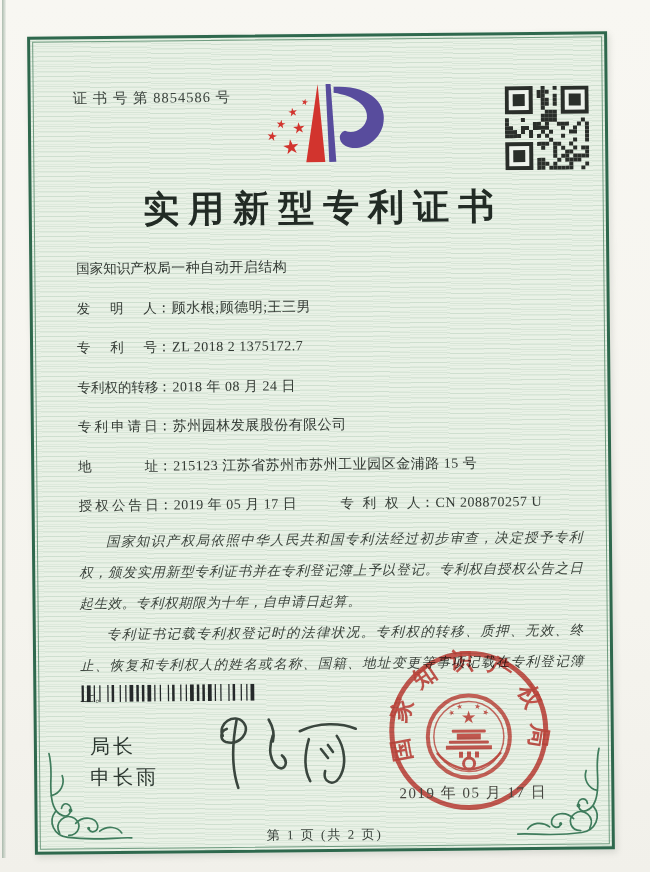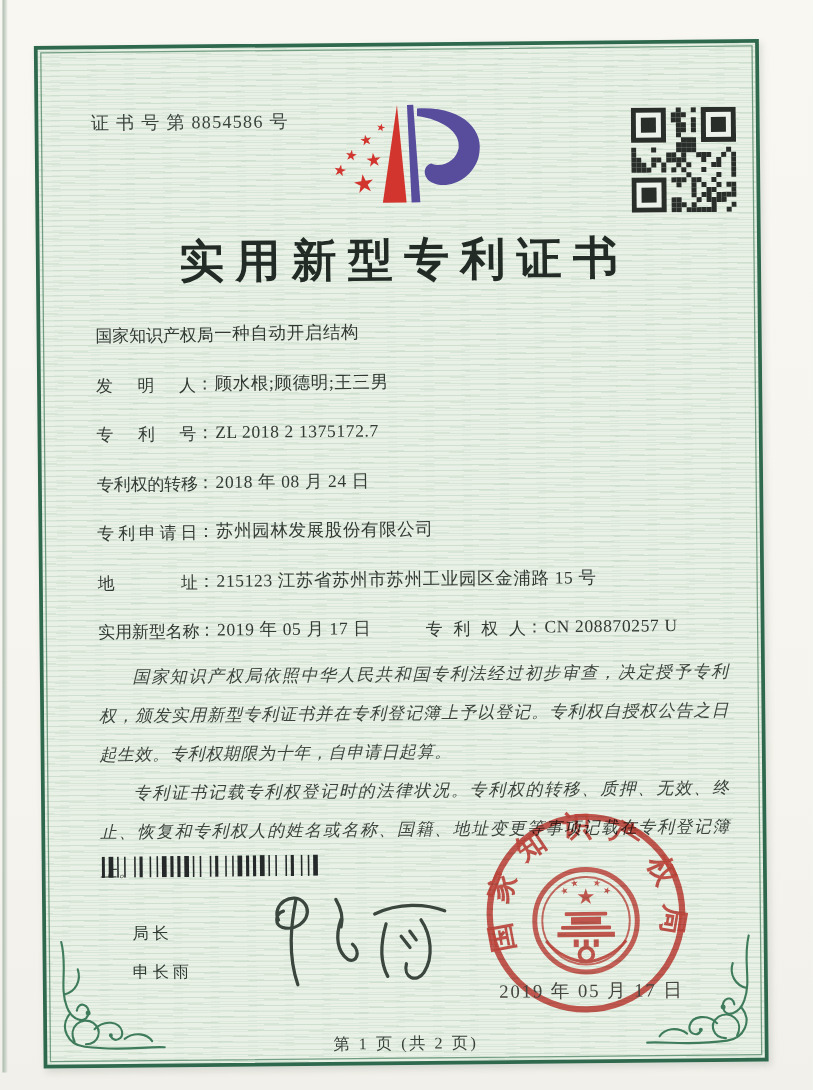--- a/index.html
+++ b/index.html
@@ -25,21 +25,21 @@
   .frow{height:39.5px;line-height:20px;white-space:nowrap;}
   .flabel{display:inline-block;width:80px;font-size:13.5px;
     text-align:justify;text-align-last:justify;-moz-text-align-last:justify;vertical-align:top;}
   .fcolon{display:inline-block;width:15px;vertical-align:top;}
   .fvalue{letter-spacing:.5px;}
   .gval1{display:inline-block;width:167px;}
   .paras{left:44px;top:487px;width:504px;font-size:13.5px;line-height:31px;color:#3c443d;
     text-align:justify;font-style:italic;letter-spacing:.6px;}
   .paras p{margin:0;text-indent:2em;}
   .barcode{left:45px;top:646px;}
-  .officer{left:53px;top:692px;font-size:13px;color:#2f3a33;letter-spacing:3px;line-height:31px;margin-left:16px;}
+  .officer{left:53px;top:692px;font-size:20px;color:#2f3a33;letter-spacing:3px;line-height:31px;}
   .signature{left:170px;top:662px;}
   .seal{left:347px;top:611px;mix-blend-mode:multiply;opacity:.92;}
   .seal-date{left:362px;top:748px;font-size:15px;color:#45453f;letter-spacing:1.5px;}
   .footer{left:0;right:0;top:789px;text-align:center;font-size:13px;color:#38413a;letter-spacing:2px;}
   .flourish{width:92px;height:92px;}
   .flourish-l{left:4px;top:712px;}
   .flourish-r{right:4px;top:712px;transform:scaleX(-1);}
   .logo{left:224px;top:39px;}
   .qr{left:474px;top:51px;}
 </style>
@@ -214,21 +214,21 @@
       <div class="frow">
         <span class="flabel">专利权的转移</span><span class="fcolon">：</span><span class="fvalue">2018 年 08 月 24 日</span>
       </div>
       <div class="frow">
         <span class="flabel">专利申请日</span><span class="fcolon">：</span><span class="fvalue">苏州园林发展股份有限公司</span>
       </div>
       <div class="frow">
         <span class="flabel">地址</span><span class="fcolon">：</span><span class="fvalue">215123 江苏省苏州市苏州工业园区金浦路 15 号</span>
       </div>
       <div class="frow">
-        <span class="flabel">实用新型名称</span><span class="fcolon">：</span><span class="fvalue gval1">2019 年 05 月 17 日</span><span class="flabel">专利权人</span><span class="fcolon">：</span><span class="fvalue">CN 208870257 U</span>
+        <span class="flabel">授权公告日</span><span class="fcolon">：</span><span class="fvalue gval1">2019 年 05 月 17 日</span><span class="flabel">专利权人</span><span class="fcolon">：</span><span class="fvalue">CN 208870257 U</span>
       </div>
     </div>
 
     <div class="abs paras">
       <p>国家知识产权局依照中华人民共和国专利法经过初步审查，决定授予专利权，颁发实用新型专利证书并在专利登记簿上予以登记。专利权自授权公告之日起生效。专利权期限为十年，自申请日起算。</p>
       <p>专利证书记载专利权登记时的法律状况。专利权的转移、质押、无效、终止、恢复和专利权人的姓名或名称、国籍、地址变更等事项记载在专利登记簿上。</p>
     </div>
 
     <svg class="abs barcode" id="barcode" width="174" height="17" viewBox="0 0 174 17">
         <rect x="0" y="0" width="2.5" height="17" fill="#25292a"></rect>

